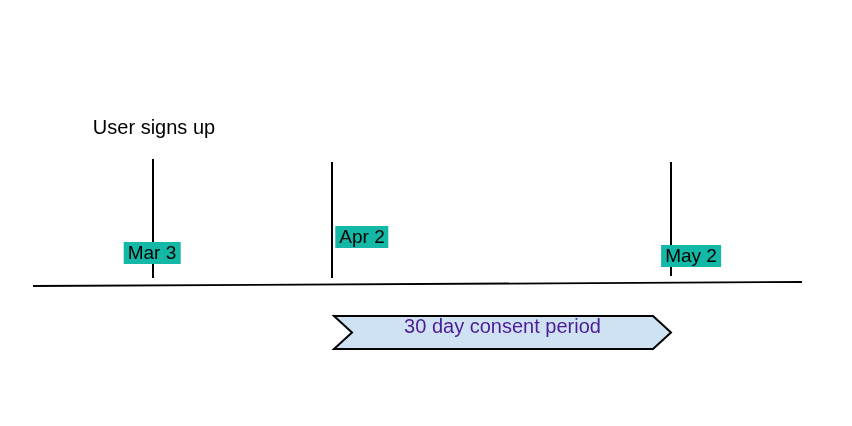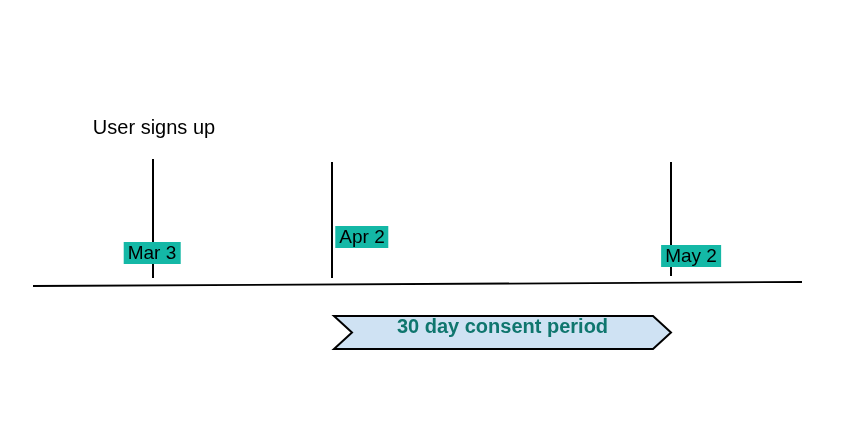--- a/index.html
+++ b/index.html
@@ -47,22 +47,21 @@
   .banner-text {
     position: absolute;
     left: 352px;
     top: 315px;
     width: 301px;
     height: 23px;
     display: flex;
     align-items: center;
     justify-content: center;
     font-size: 20px;
-    color: #0f766e;
-    font-weight: bold;
+    color: #4c1d95;
   }
 </style>
 </head>
 <body>
 
 <div class="canvas">
 
   <svg class="diagram-svg" viewBox="0 0 852 426" aria-hidden="true">
     <line x1="33" y1="286" x2="802" y2="282" stroke="#000000" stroke-width="1.8"></line>
     <polygon points="334,316 653,316 671,332.5 653,349 334,349 352,332.5" stroke="#000000" stroke-width="2" stroke-linejoin="miter" fill="#cfe2f3"></polygon>

